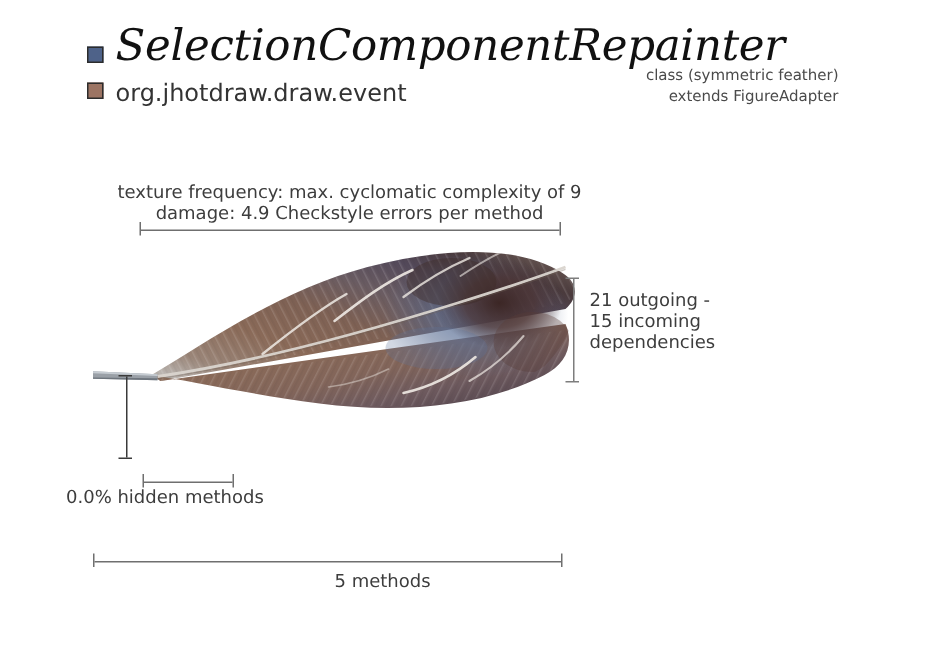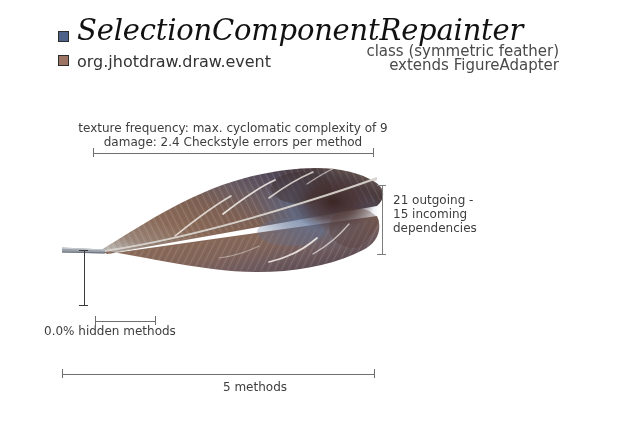--- a/index.html
+++ b/index.html
@@ -50,21 +50,21 @@
     top: 52px;
     font-size: 16px;
     color: #333333;
     white-space: nowrap;
   }
   .corner-note {
     position: absolute;
     right: 9px;
     top: 44px;
     text-align: right;
-    font-size: 15px;
+    font-size: 10px;
     line-height: 14px;
     color: #4a4a4a;
     white-space: nowrap;
   }
 
   
   .ann {
     position: absolute;
     font-size: 12px;
     line-height: 14px;
@@ -161,21 +161,21 @@
   <div class="legend-swatch" id="sw-pkg" style="background: rgb(156, 116, 99);"></div>
   <div class="subtitle">org.jhotdraw.draw.event</div>
 
   <div class="corner-note">
     <div>class (symmetric feather)</div>
     <div>extends FigureAdapter</div>
   </div>
 
   <div class="ann" id="ann-top">
     <div>texture frequency: max. cyclomatic complexity of 9</div>
-    <div>damage: 2.4 Checkstyle errors per method</div>
+    <div>damage: 4.9 Checkstyle errors per method</div>
   </div>
   <div class="caliper-h" id="cal-top"></div>
 
   <svg id="feather" viewBox="0 0 335 125">
     <defs>
 
       <linearGradient id="gUpper" x1="0" y1="0.9" x2="1" y2="0.1">
         <stop offset="0.00" stop-color="#b9b3ae"></stop>
         <stop offset="0.10" stop-color="#9a8578"></stop>
         <stop offset="0.28" stop-color="#8a6a58"></stop>

